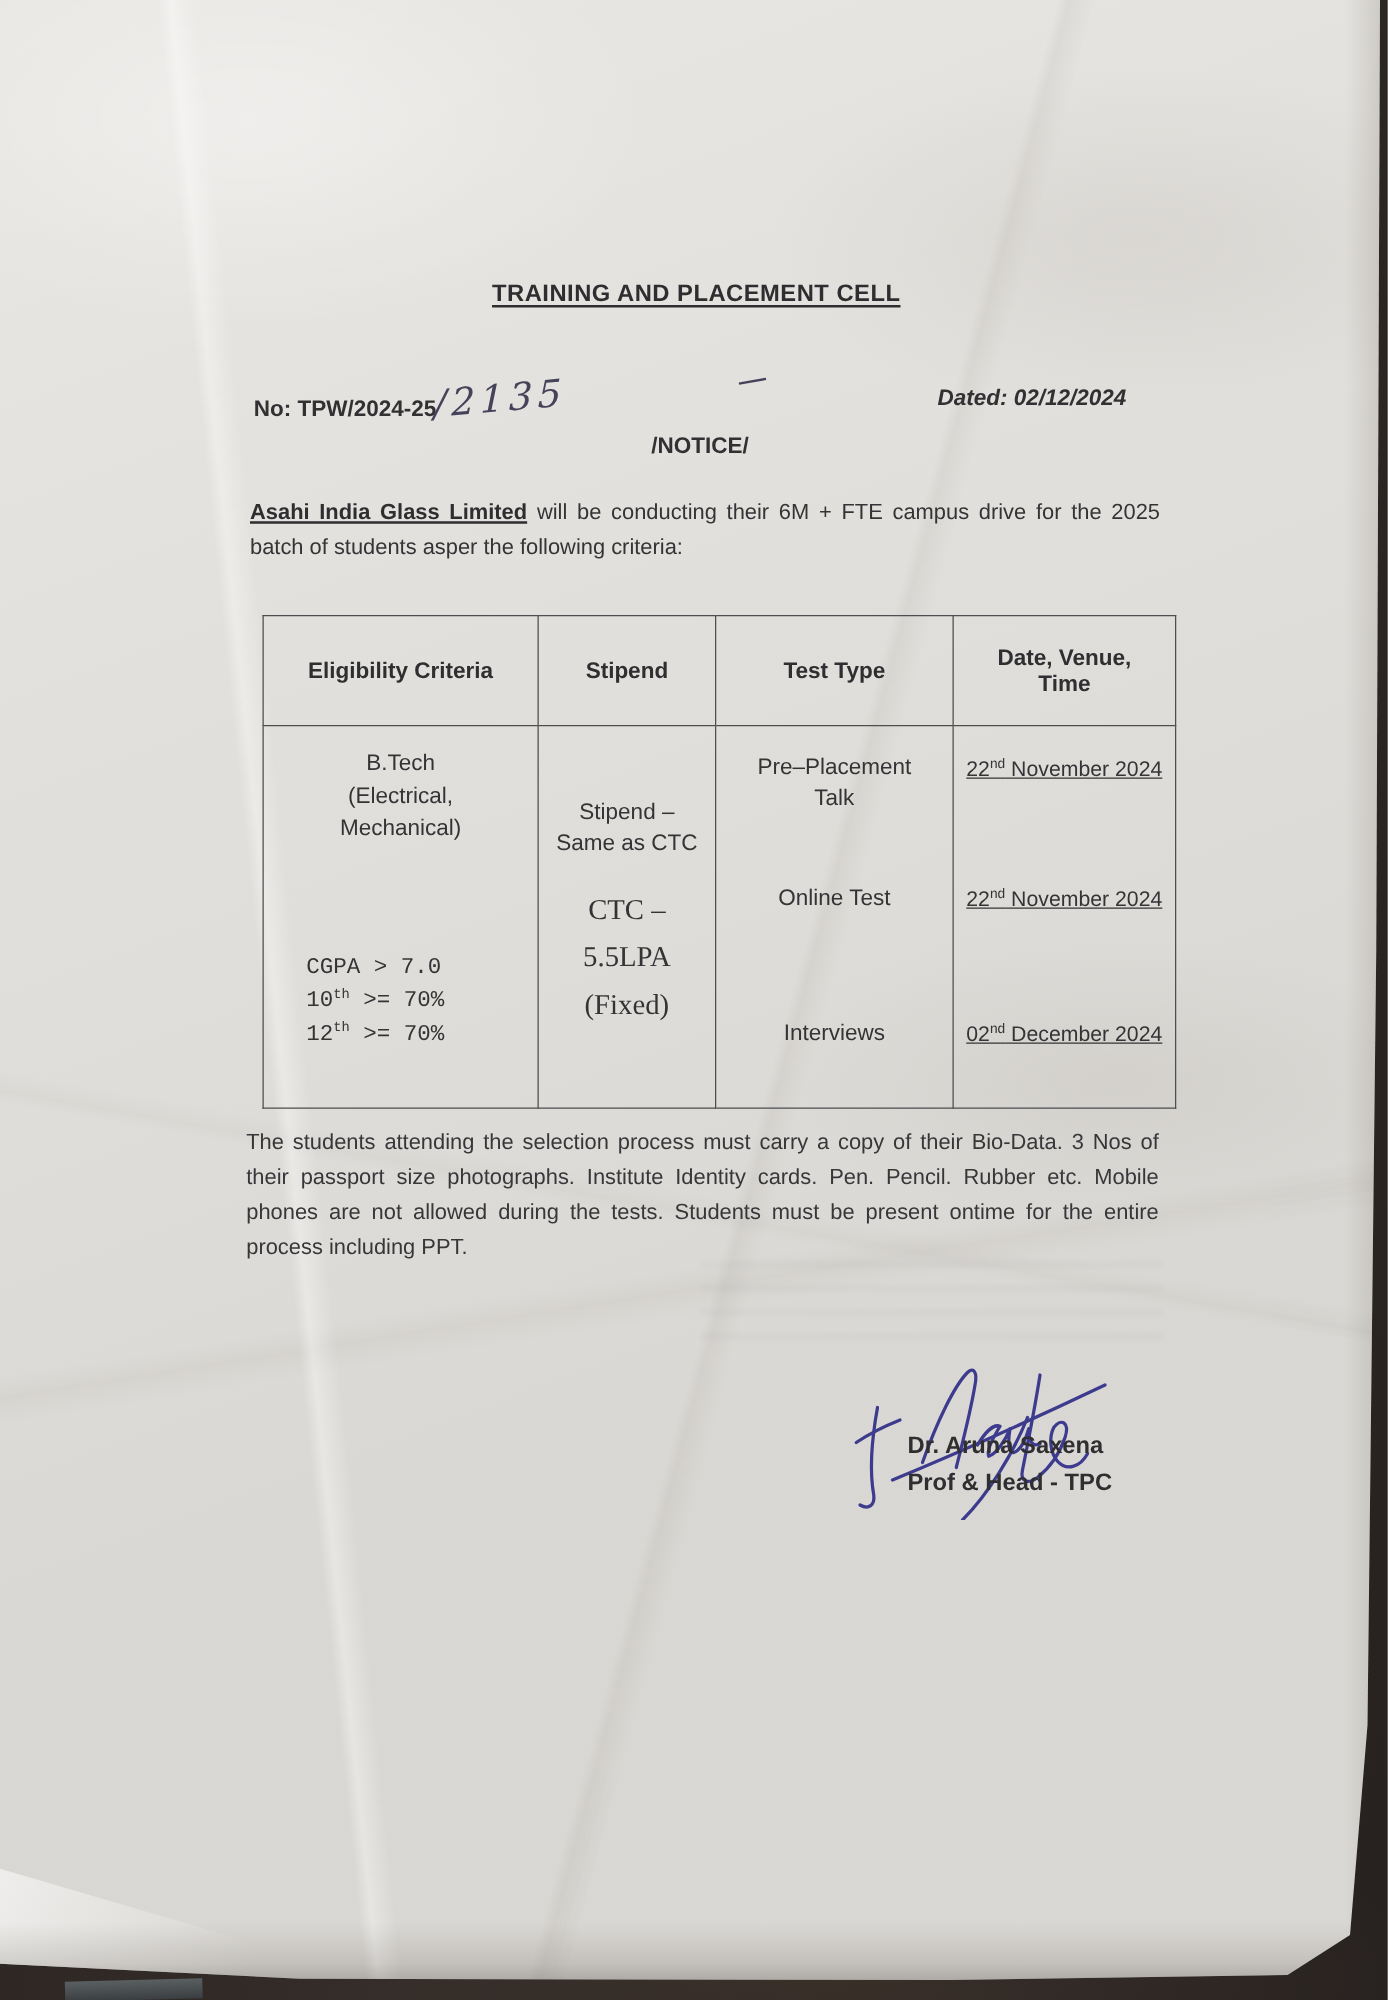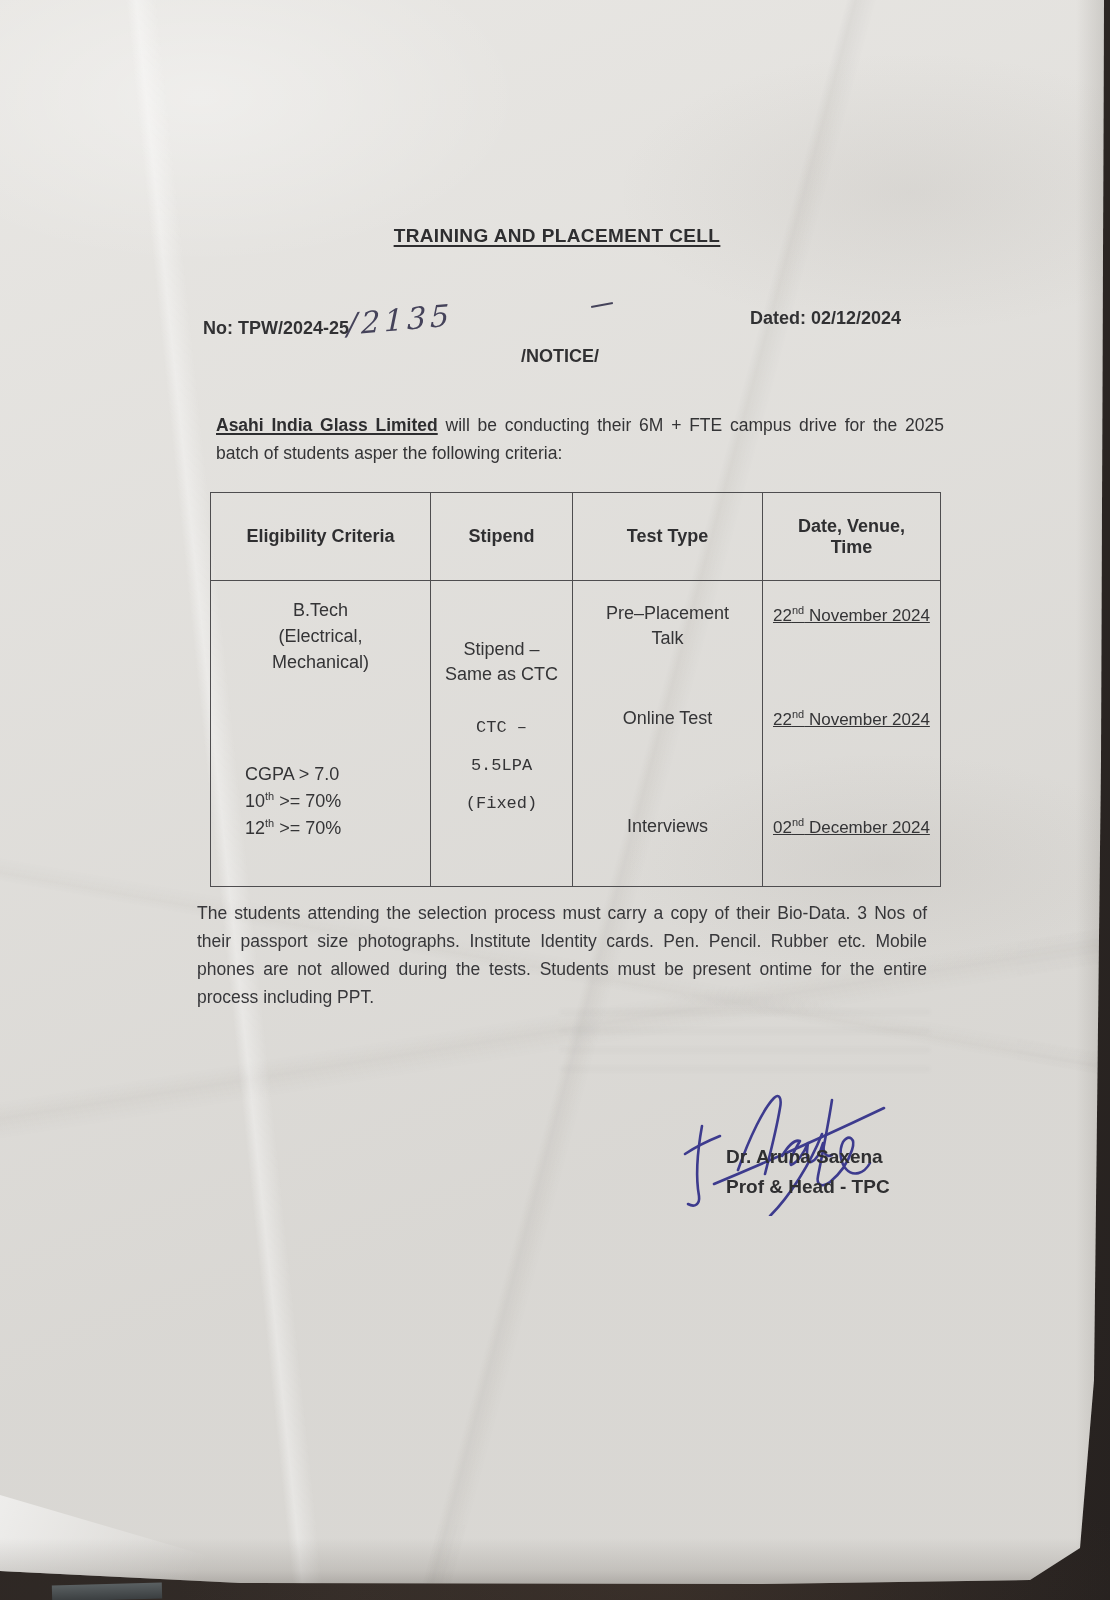--- a/index.html
+++ b/index.html
@@ -39,37 +39,37 @@
   .doc-title{position:absolute;left:0;top:225px;width:1114px;text-align:center;
     font-size:19px;font-weight:bold;letter-spacing:.4px;color:#2e2e30;
     text-decoration:underline;text-underline-offset:3px;text-decoration-thickness:2px;}
   .ref-row{position:absolute;left:0;top:300px;width:1110px;height:48px;}
   .ref-number{position:absolute;left:203px;top:6px;font-size:18px;font-weight:bold;color:#313133;}
   .handwritten{display:inline-block;font-family:"DejaVu Serif",serif;font-style:italic;
     font-weight:400;font-size:30px;color:#45435a;letter-spacing:4px;
     transform:rotate(-5deg) skewX(-6deg);position:relative;top:-4px;left:-2px;}
   .hw-overline{position:absolute;left:388px;top:-2px;width:22px;height:2px;
     background:#45435a;transform:rotate(-10deg);}
-  .dated{position:absolute;left:750px;top:8px;font-size:18px;font-weight:bold;color:#313133;}
+  .dated{position:absolute;left:750px;top:8px;font-size:18px;font-weight:bold;color:#313133;font-style:italic;}
   .notice-heading{position:absolute;left:0;top:346px;width:1120px;text-align:center;
     font-size:18px;font-weight:bold;color:#313133;}
-  .intro{position:absolute;left:200px;top:396px;width:728px;margin:16px;
+  .intro{position:absolute;left:200px;top:396px;width:728px;margin:0;
     font-size:17.5px;line-height:27.5px;text-align:justify;color:#343436;}
   .company{font-weight:bold;text-decoration:underline;text-underline-offset:2px;
     text-decoration-thickness:1.8px;color:#2e2e30;}
   table.criteria{position:absolute;left:210px;top:492px;border-collapse:collapse;
     table-layout:fixed;color:#343436;}
   table.criteria th, table.criteria td{border:1.4px solid #4e4d4f;padding:12px;}
   table.criteria th{height:63px;font-size:18px;font-weight:bold;text-align:center;color:#2f2f31;}
   table.criteria td{height:281px;position:relative;vertical-align:top;}
   .cell-block{position:absolute;left:0;right:0;text-align:center;font-size:18px;line-height:26px;}
   .btech-block{top:16px;}
-  .cgpa-block{top:180px;left:34px;right:auto;text-align:left;line-height:27px;}
+  .cgpa-block{top:180px;left:34px;right:auto;text-align:left;line-height:27px;font-family:Liberation Mono, monospace;}
   .stipend-block{top:56px;line-height:25px;}
-  .ctc-block{top:128px;font-family:Liberation Mono, monospace;line-height:38px;font-size:17px;}
+  .ctc-block{top:128px;font-family:Liberation Serif, serif;line-height:38px;font-size:23px;}
   .tt-1{top:20px;line-height:25px;} .tt-2{top:124px;} .tt-3{top:232px;}
   .date-cell{left:10px;right:2px;text-align:left;font-size:17px;text-decoration:underline;}
   .d-1{top:22px;} .d-2{top:126px;} .d-3{top:234px;}
   sup{font-size:11px;line-height:0;}
   .body-para{position:absolute;left:197px;top:899px;width:730px;margin:0;
     font-size:17.5px;line-height:28px;text-align:justify;color:#37373a;}
   .signature-svg{position:absolute;left:672px;top:1066px;width:230px;height:150px;}
   .sig-name{position:absolute;left:726px;top:1146px;font-size:19px;font-weight:bold;color:#2f2f31;}
   .sig-title{position:absolute;left:726px;top:1176px;font-size:19px;font-weight:bold;color:#2f2f31;}
   .footer-to{position:absolute;left:188px;top:1283px;font-size:18px;line-height:28px;color:#37373a;}

